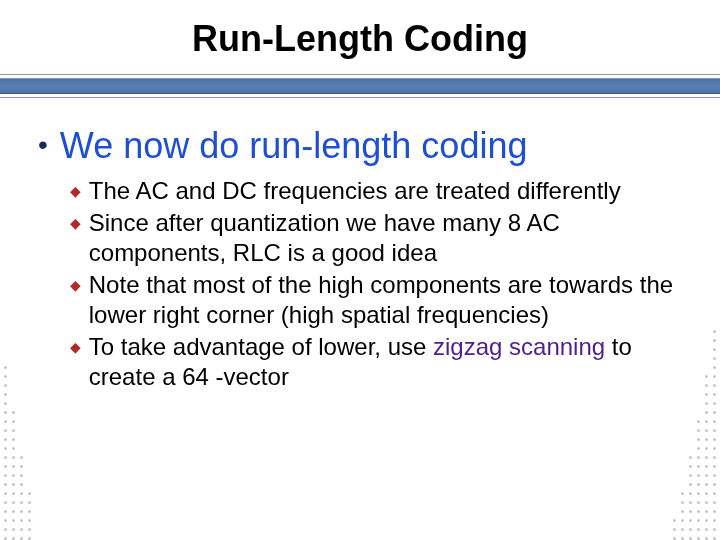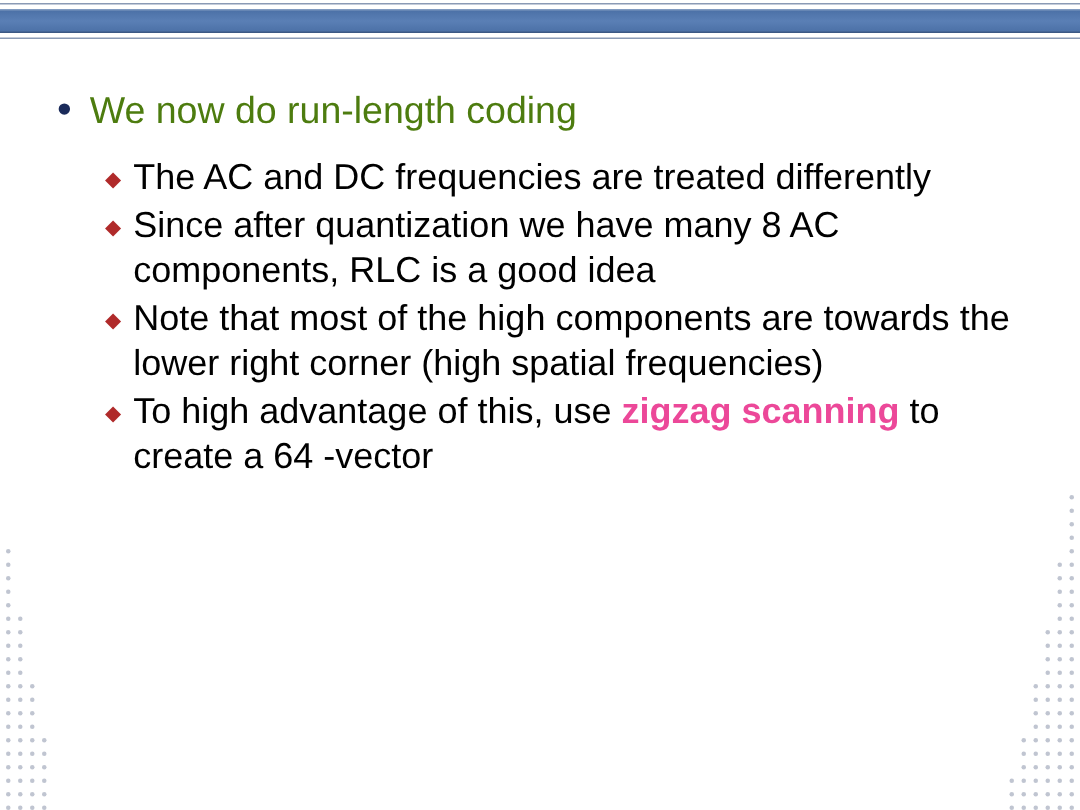--- a/index.html
+++ b/index.html
@@ -61,22 +61,22 @@
     margin-bottom: 14px;
   }
   .bullet-main .dot {
     color: #1a2a5a;
     font-size: 28px;
     line-height: 30px;
     margin-right: 12px;
     flex-shrink: 0;
   }
   .bullet-main .text {
-    font-size: 25px;
-    color: #4d7c0f;
+    font-size: 36px;
+    color: #1d4ed8;
     line-height: 32px;
   }
   .sub-list {
     padding-left: 32px;
   }
   .sub-item {
     display: flex;
     align-items: flex-start;
     margin-bottom: 2px;
   }
@@ -86,22 +86,21 @@
     line-height: 30px;
     margin-right: 8px;
     flex-shrink: 0;
   }
   .sub-item .text {
     font-size: 24px;
     color: #000;
     line-height: 30px;
   }
   .highlight {
-    color: #ec4899;
-    font-weight: bold;
+    color: #4c1d95;
   }
   .corner-dots {
     position: absolute;
     pointer-events: none;
   }
   .corner-dots.bl {
     left: 0;
     bottom: 0;
     width: 90px;
     height: 220px;
@@ -126,20 +125,21 @@
     border-radius: 50%;
     opacity: 0.35;
     display: block;
   }
 </style>
 </head>
 <body>
 
 <div class="slide">
 
+  <div class="title">Run-Length Coding</div>
 
   <div class="divider-zone">
     <div class="thin-line-top"></div>
     <div class="blue-band"></div>
     <div class="thin-line-bottom"></div>
   </div>
 
   <div class="content">
 
     <div class="bullet-main">
@@ -159,21 +159,21 @@
         <span class="text">Since after quantization we have many 8 AC components, RLC is a good idea</span>
       </div>
 
       <div class="sub-item">
         <span class="diamond">◆</span>
         <span class="text">Note that most of the high components are towards the lower right corner (high spatial frequencies)</span>
       </div>
 
       <div class="sub-item">
         <span class="diamond">◆</span>
-        <span class="text"><span>To high advantage of this, use </span><span class="highlight">zigzag scanning</span><span> to create a 64 -vector</span></span>
+        <span class="text"><span>To take advantage of lower, use </span><span class="highlight">zigzag scanning</span><span> to create a 64 -vector</span></span>
       </div>
 
     </div>
   </div>
 
   <div class="corner-dots bl">
     <div class="dotcol" style="left:4px">
         <span></span>
         <span></span>
         <span></span>

